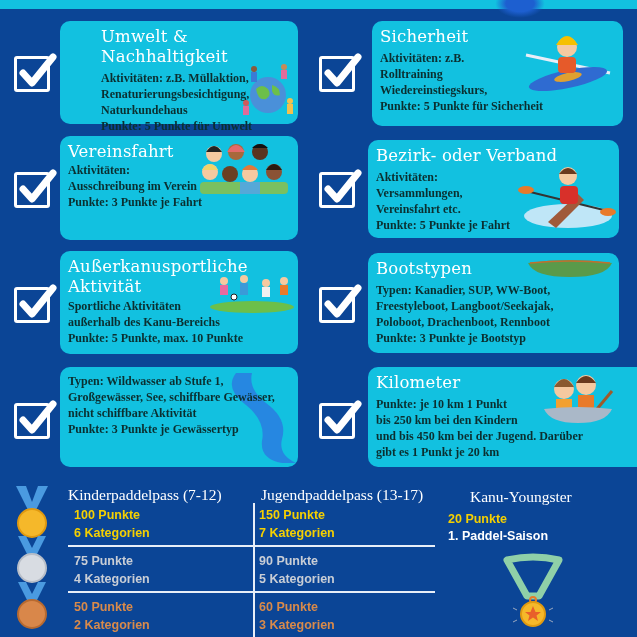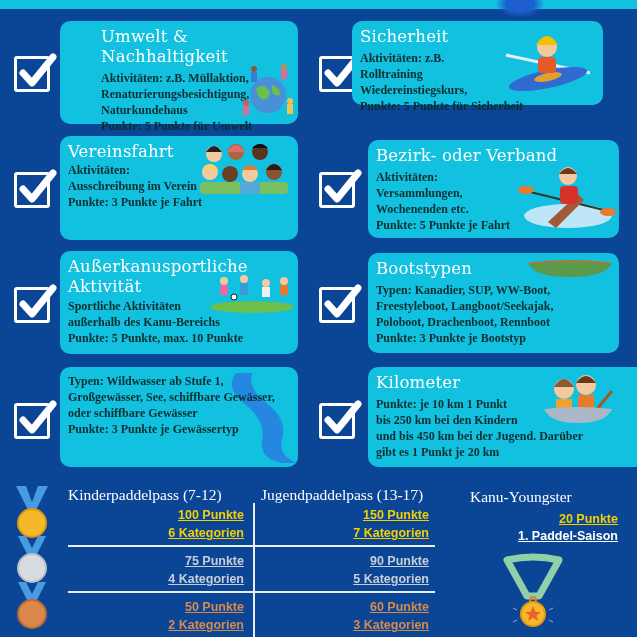--- a/index.html
+++ b/index.html
@@ -37,23 +37,23 @@
   }
   .card-body div { white-space: nowrap; }
   .illus { position: absolute; }
 
   .bottom-title {
     position: absolute; color: #ffffff;
     font-family: "Liberation Serif", serif; font-size: 15.5px;
     white-space: nowrap;
   }
   .tier {
-    position: absolute; text-align: right; width: 170px;
+    position: absolute; text-align: left; width: 170px;
     font-family: "Liberation Sans", sans-serif; font-weight: bold;
-    font-size: 12.5px; line-height: 18px; text-decoration: underline;
+    font-size: 12.5px; line-height: 18px;
   }
   .hline { position: absolute; height: 2px; background: #e8eef8; }
   .vline { position: absolute; width: 2px; background: #e8eef8; }
 </style>
 </head>
 <body>
 
 <div class="top-band"></div>
 <div class="top-splash"></div>
 
@@ -83,21 +83,21 @@
     <circle cx="6" cy="46" r="3" fill="#d05a5a"></circle>
       <rect x="3" y="49" width="6" height="9" fill="#e06b9a"></rect>
   </svg>
 </div>
 
 <div class="check" style="left:319px;top:56px;">
   <svg width="40" height="40" viewBox="0 0 40 40">
       <path d="M4 20 L13 30 L34 4" stroke="#fff" stroke-width="7" fill="none" stroke-linecap="round" stroke-linejoin="round"></path>
     </svg>
 </div>
-<div class="card" style="left:352px;top:21px;width:251px;height:84px;">
+<div class="card" style="left:372px;top:21px;width:251px;height:105px;">
   <div class="card-title">Sicherheit</div>
   <div class="card-body">
     <div>Aktivitäten: z.B.</div>
     <div>Rolltraining</div>
     <div>Wiedereinstiegskurs,</div>
     <div>Punkte: 5 Punkte für Sicherheit</div>
   </div>
   <svg class="illus" style="left:146px;top:4px;" width="100" height="66" viewBox="0 0 100 66">
     <line x1="8" y1="30" x2="92" y2="48" stroke="#e8eef8" stroke-width="3"></line>
     <ellipse cx="50" cy="54" rx="40" ry="9" fill="#2f6bd1" transform="rotate(-12 50 54)"></ellipse>
@@ -142,21 +142,21 @@
 <div class="check" style="left:319px;top:172px;">
   <svg width="40" height="40" viewBox="0 0 40 40">
       <path d="M4 20 L13 30 L34 4" stroke="#fff" stroke-width="7" fill="none" stroke-linecap="round" stroke-linejoin="round"></path>
     </svg>
 </div>
 <div class="card" style="left:368px;top:140px;width:251px;height:98px;">
   <div class="card-title">Bezirk- oder Verband</div>
   <div class="card-body">
     <div>Aktivitäten:</div>
     <div>Versammlungen,</div>
-    <div>Wochenenden etc.</div>
+    <div>Vereinsfahrt etc.</div>
     <div>Punkte: 5 Punkte je Fahrt</div>
   </div>
   <svg class="illus" style="left:150px;top:22px;" width="98" height="70" viewBox="0 0 98 70">
     <ellipse cx="50" cy="54" rx="44" ry="12" fill="#bfe6f7"></ellipse>
     <line x1="4" y1="28" x2="94" y2="50" stroke="#333" stroke-width="2"></line>
     <ellipse cx="8" cy="28" rx="8" ry="4" fill="#e87a2a"></ellipse>
     <ellipse cx="90" cy="50" rx="8" ry="4" fill="#e87a2a"></ellipse>
     <path d="M30 60 L60 32 L66 38 L38 66z" fill="#a05a3a"></path>
     <rect x="42" y="24" width="18" height="18" rx="4" fill="#d8302a"></rect>
     <circle cx="50" cy="14" r="9" fill="#f5c9a0"></circle>
@@ -217,21 +217,21 @@
       <path d="M4 20 L13 30 L34 4" stroke="#fff" stroke-width="7" fill="none" stroke-linecap="round" stroke-linejoin="round"></path>
     </svg>
 </div>
 <div class="card" style="left:60px;top:367px;width:238px;height:100px;">
   <svg class="illus" style="left:162px;top:2px;" width="76" height="96" viewBox="0 0 76 96">
     <path d="M14 4 Q2 20 24 36 Q44 52 40 72 Q38 90 60 94 L74 94 Q56 86 60 70 Q66 50 44 34 Q26 20 30 4z" fill="#2a7de0" opacity="0.85"></path>
   </svg>
   <div class="card-body" style="position:relative;">
     <div>Typen: Wildwasser ab Stufe 1,</div>
     <div>Großgewässer, See, schiffbare Gewässer,</div>
-    <div>oder schiffbare Gewässer</div>
+    <div>nicht schiffbare Aktivität</div>
     <div>Punkte: 3 Punkte je Gewässertyp</div>
   </div>
 </div>
 
 <div class="check" style="left:319px;top:403px;">
   <svg width="40" height="40" viewBox="0 0 40 40">
       <path d="M4 20 L13 30 L34 4" stroke="#fff" stroke-width="7" fill="none" stroke-linecap="round" stroke-linejoin="round"></path>
     </svg>
 </div>
 <div class="card" style="left:368px;top:367px;width:286px;height:100px;">

